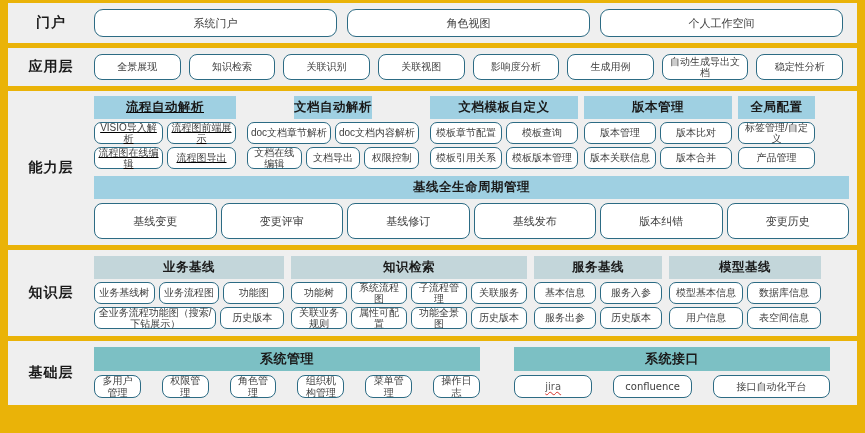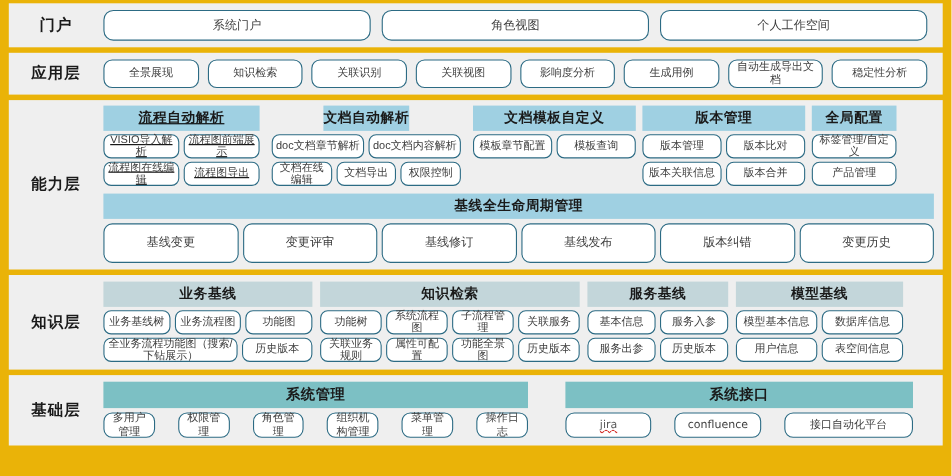--- a/index.html
+++ b/index.html
@@ -220,20 +220,24 @@
             <div class="pill">权限控制</div>
           </div>
         </div>
 
         <div class="cap-group g-tpl">
           <div class="grp-head">文档模板自定义</div>
           <div class="grp-row">
             <div class="pill">模板章节配置</div>
             <div class="pill">模板查询</div>
           </div>
+          <div class="grp-row">
+            <div class="pill">模板引用关系</div>
+            <div class="pill">模板版本管理</div>
+          </div>
         </div>
 
         <div class="cap-group g-ver">
           <div class="grp-head">版本管理</div>
           <div class="grp-row">
             <div class="pill">版本管理</div>
             <div class="pill">版本比对</div>
           </div>
           <div class="grp-row">
             <div class="pill">版本关联信息</div>

